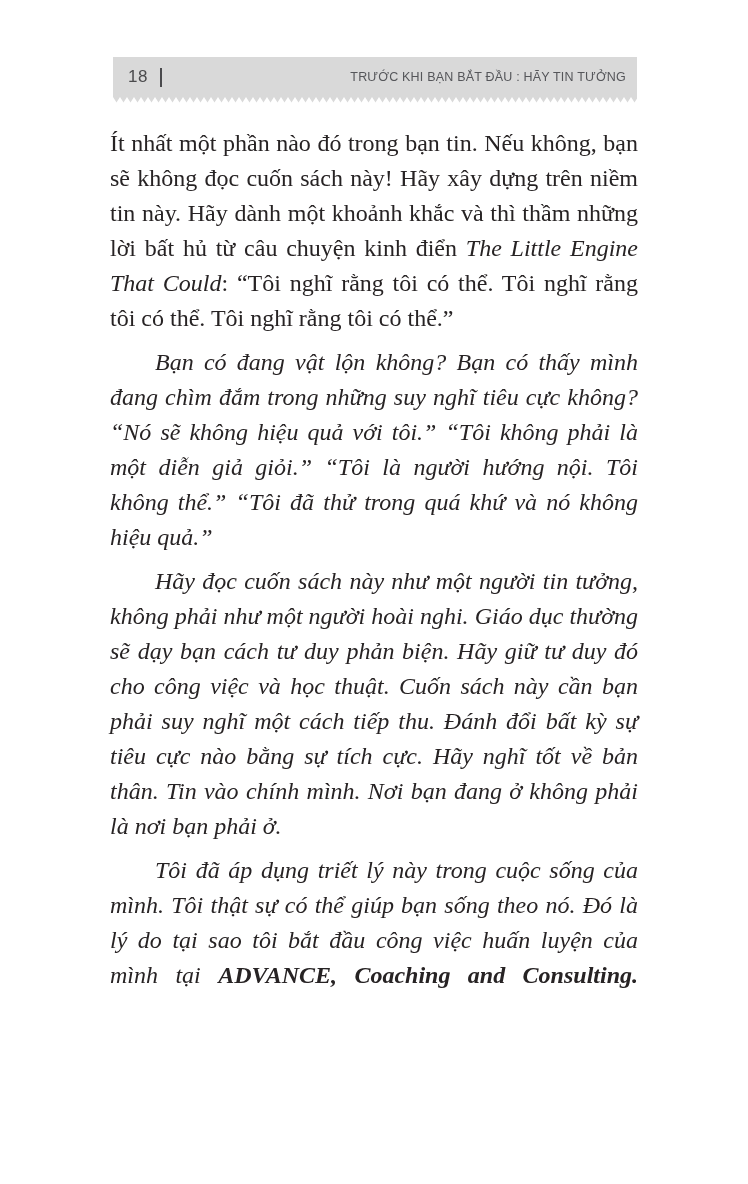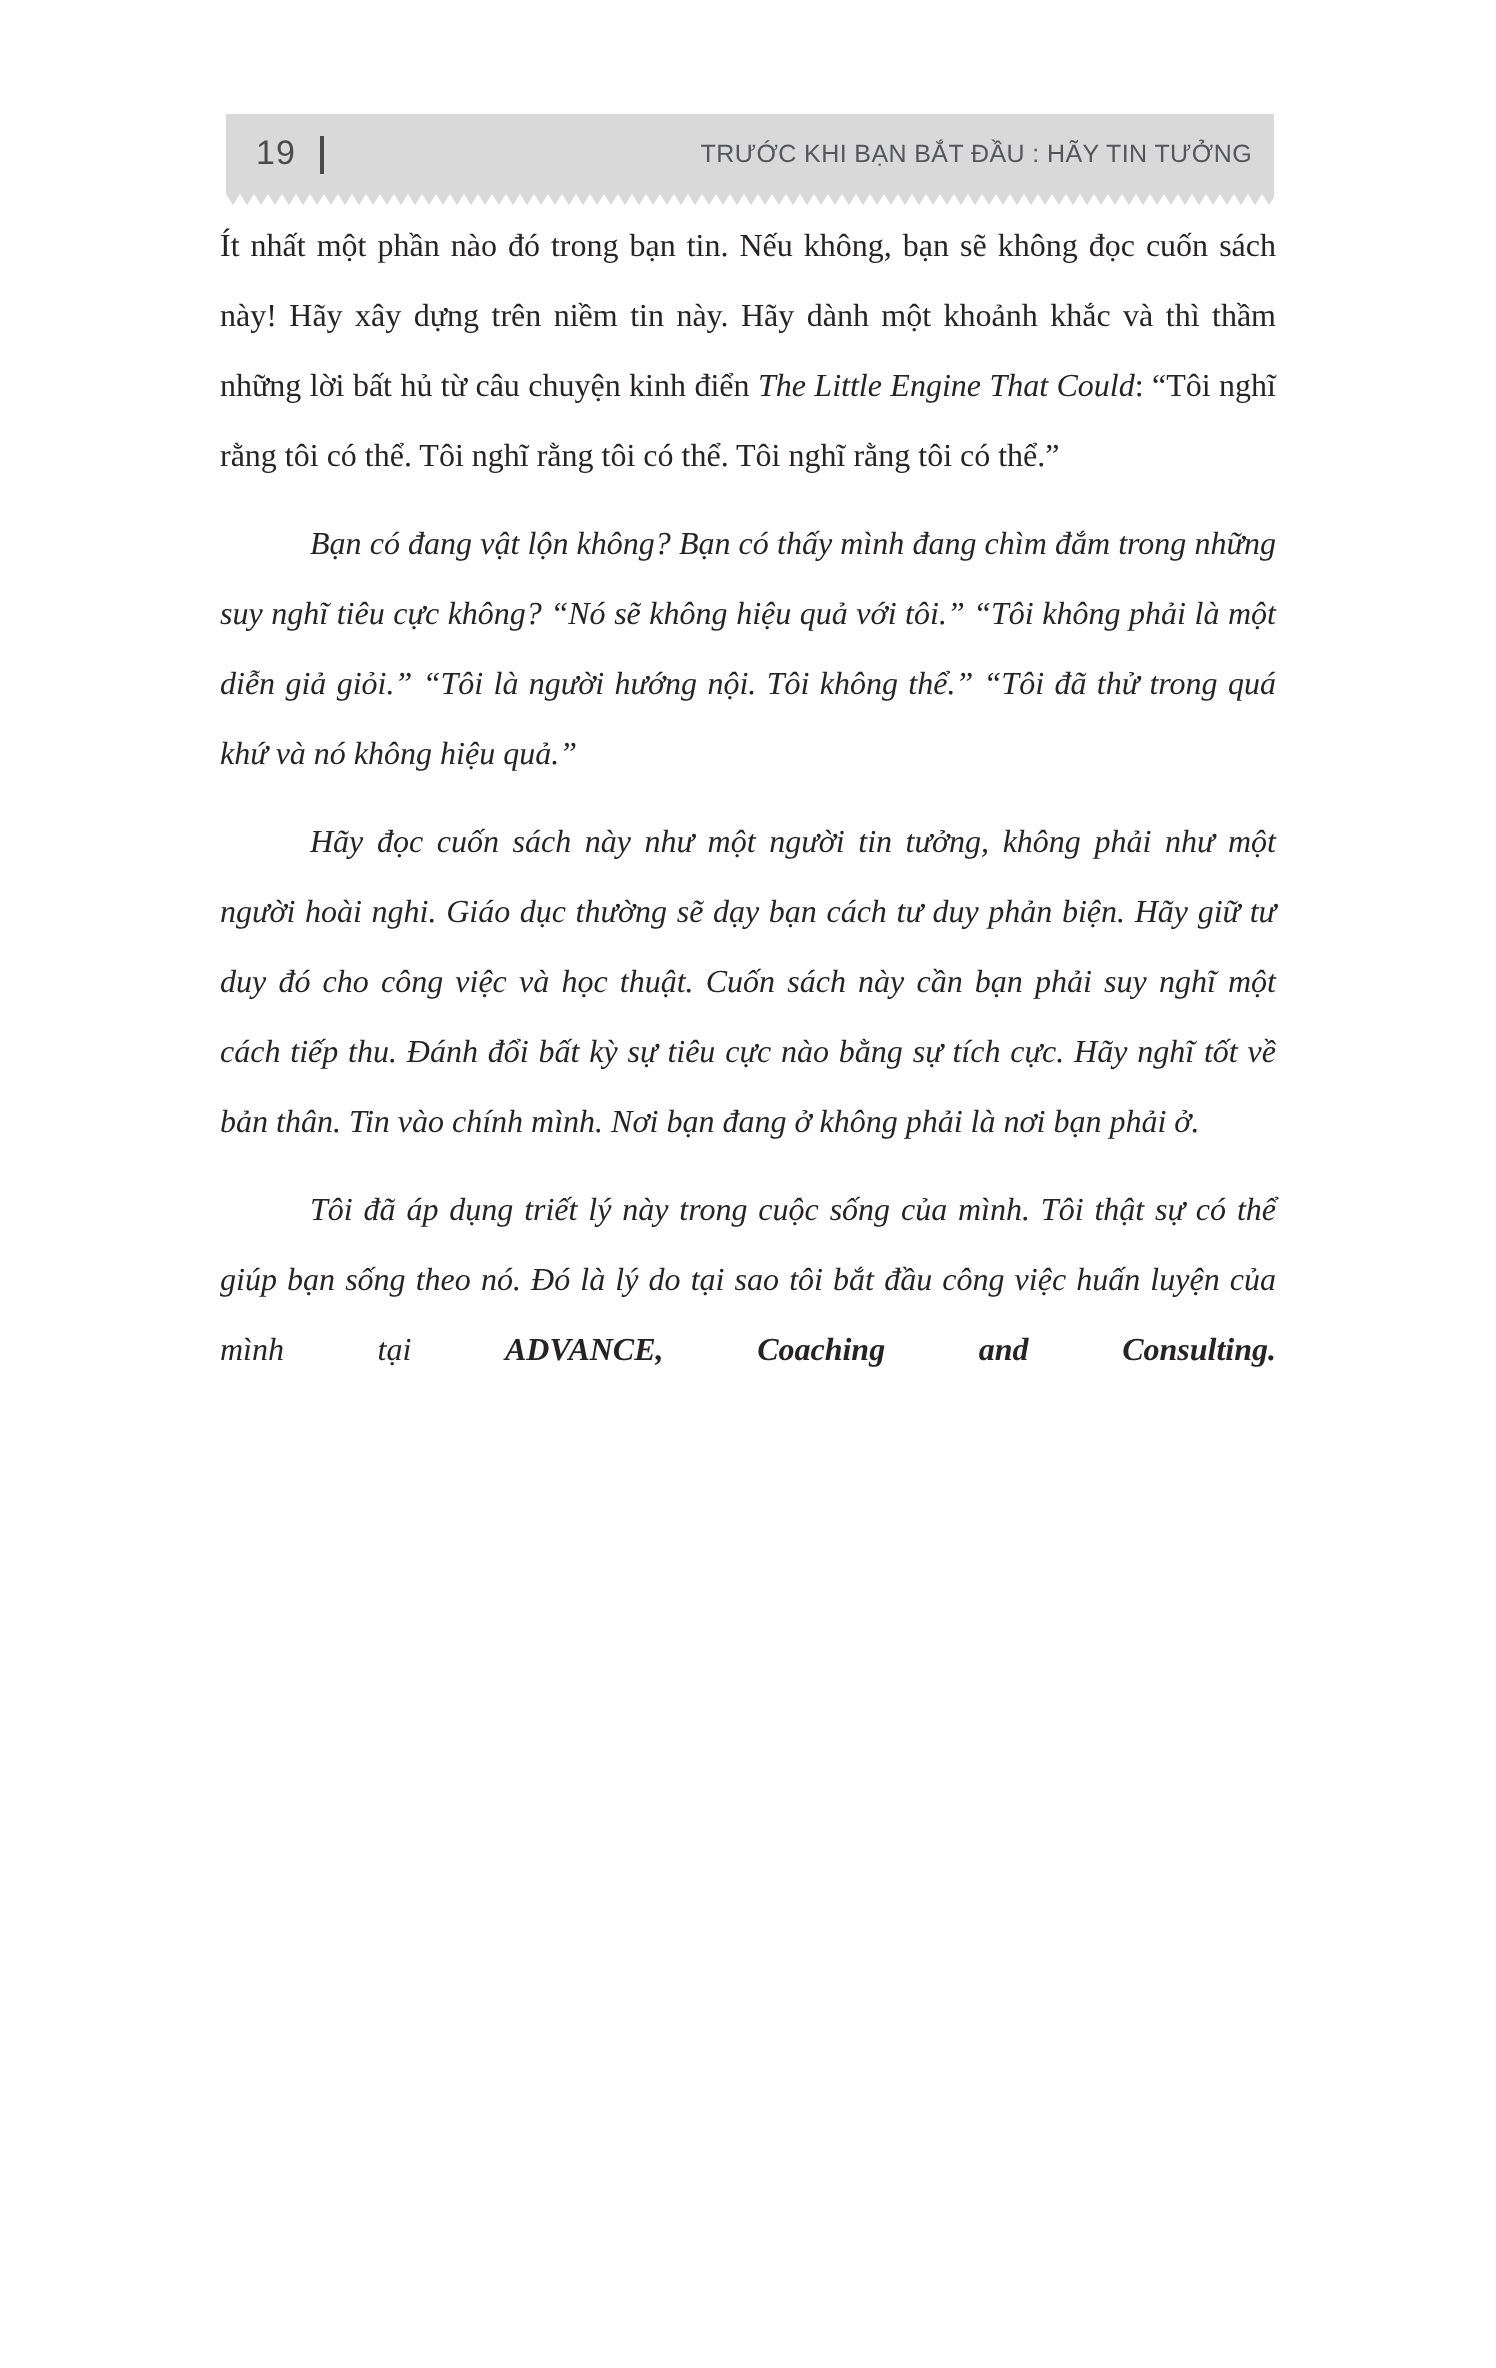--- a/index.html
+++ b/index.html
@@ -52,42 +52,42 @@
   }
   .zigzag{
     position:absolute;
     left:113px;top:97px;
     width:524px;height:6px;
     display:block;
   }
   
   .text-block{
     position:absolute;
-    left:110px;top:106px;
+    left:110px;top:126px;
     width:528px;
     color:var(--body-text);
-    font-size:16px;
+    font-size:24px;
     line-height:35px;
     text-align:justify;
   }
   .text-block p{
     margin:0 0 9px 0;
   }
   .text-block p.indent{ text-indent:45px;font-style:italic; }
   .text-block p.justify-last{ text-align-last:justify; }
   .seg-italic{ font-style:italic; }
   .seg-bold{ font-weight:bold; }
 </style>
 </head>
 <body>
 
 <div class="page">
 
   <header class="header-bar">
-    <span class="page-num">19</span>
+    <span class="page-num">18</span>
     <span class="sep"></span>
     <span class="running-head">TRƯỚC KHI BẠN BẮT ĐẦU : HÃY TIN TƯỞNG</span>
   </header>
 
   <svg class="zigzag" viewBox="0 0 524 6" preserveAspectRatio="none" xmlns="http://www.w3.org/2000/svg">
     <defs>
       <pattern id="zz" width="7" height="6" patternUnits="userSpaceOnUse">
         <path d="M0,0 L3.5,5.5 L7,0 Z" style="fill:var(--header-bar)"></path>
       </pattern>
     </defs>

